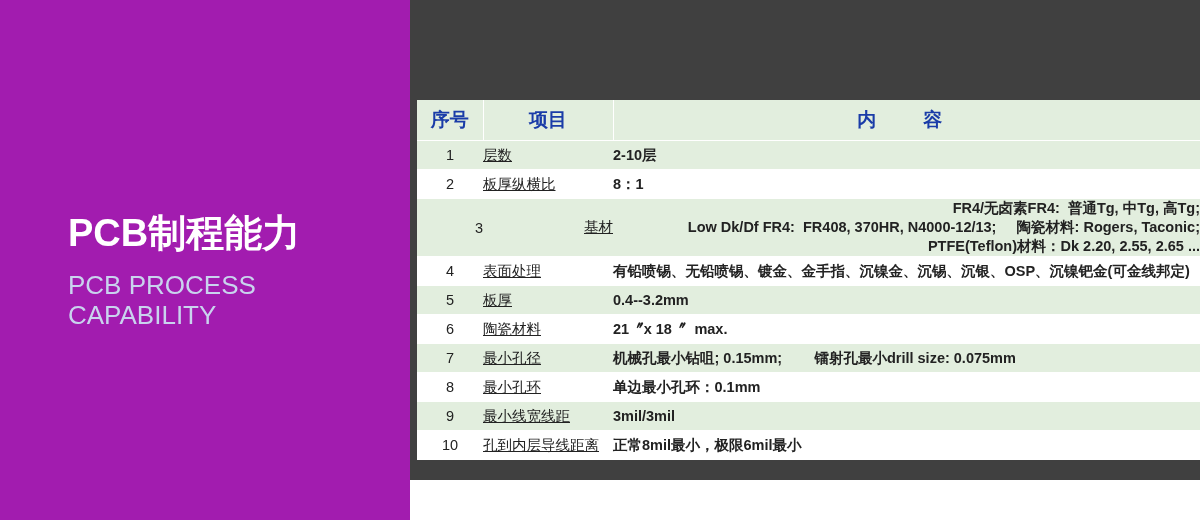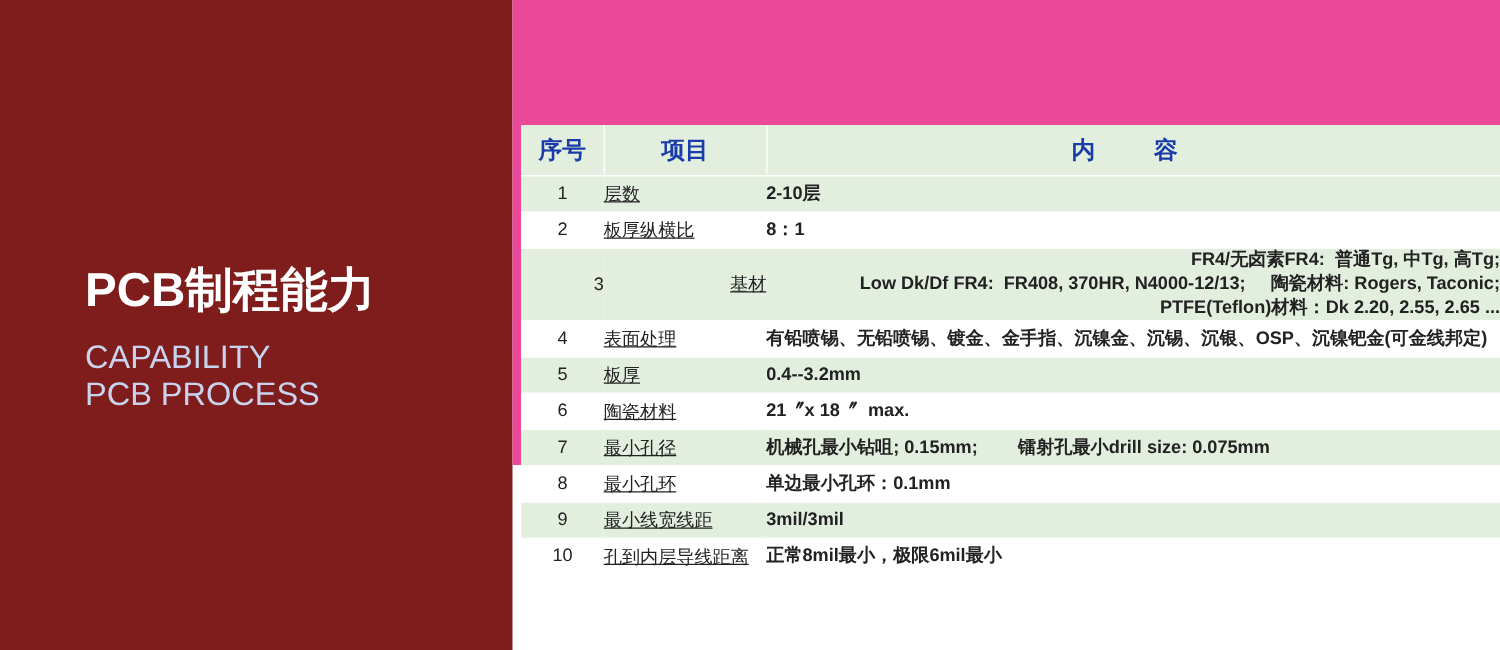--- a/index.html
+++ b/index.html
@@ -14,21 +14,21 @@
   }
   .page {
     position: relative;
     width: 1200px;
     height: 520px;
     display: flex;
   }
   .left-panel {
     width: 410px;
     height: 520px;
-    background: #7f1d1d;
+    background: #a21caf;
     position: relative;
     flex: 0 0 410px;
   }
   .left-inner {
     position: absolute;
     left: 68px;
     top: 210px;
     width: 330px;
   }
   .title-cn {
@@ -41,22 +41,22 @@
   }
   .title-en {
     color: #c9d3ee;
     font-size: 26px;
     font-weight: normal;
     line-height: 30px;
     margin-top: 14px;
   }
   .right-panel {
     flex: 1 1 auto;
-    background: #ec4899;
-    height: 372px;
+    background: #404040;
+    height: 480px;
     position: relative;
   }
   .table-wrap {
     position: absolute;
     left: 7px;
     top: 100px;
     width: 783px;
   }
   table.spec {
     border-collapse: collapse;
@@ -117,22 +117,22 @@
 </style>
 </head>
 <body>
 
 <div class="page">
 
   <div class="left-panel">
     <div class="left-inner">
       <div class="title-cn">PCB制程能力</div>
       <div class="title-en">
+        <div>PCB PROCESS</div>
         <div>CAPABILITY</div>
-        <div>PCB PROCESS</div>
       </div>
     </div>
   </div>
 
   <div class="right-panel">
     <div class="table-wrap">
       <table class="spec">
         <colgroup>
           <col class="c1">
             <col class="c2">

